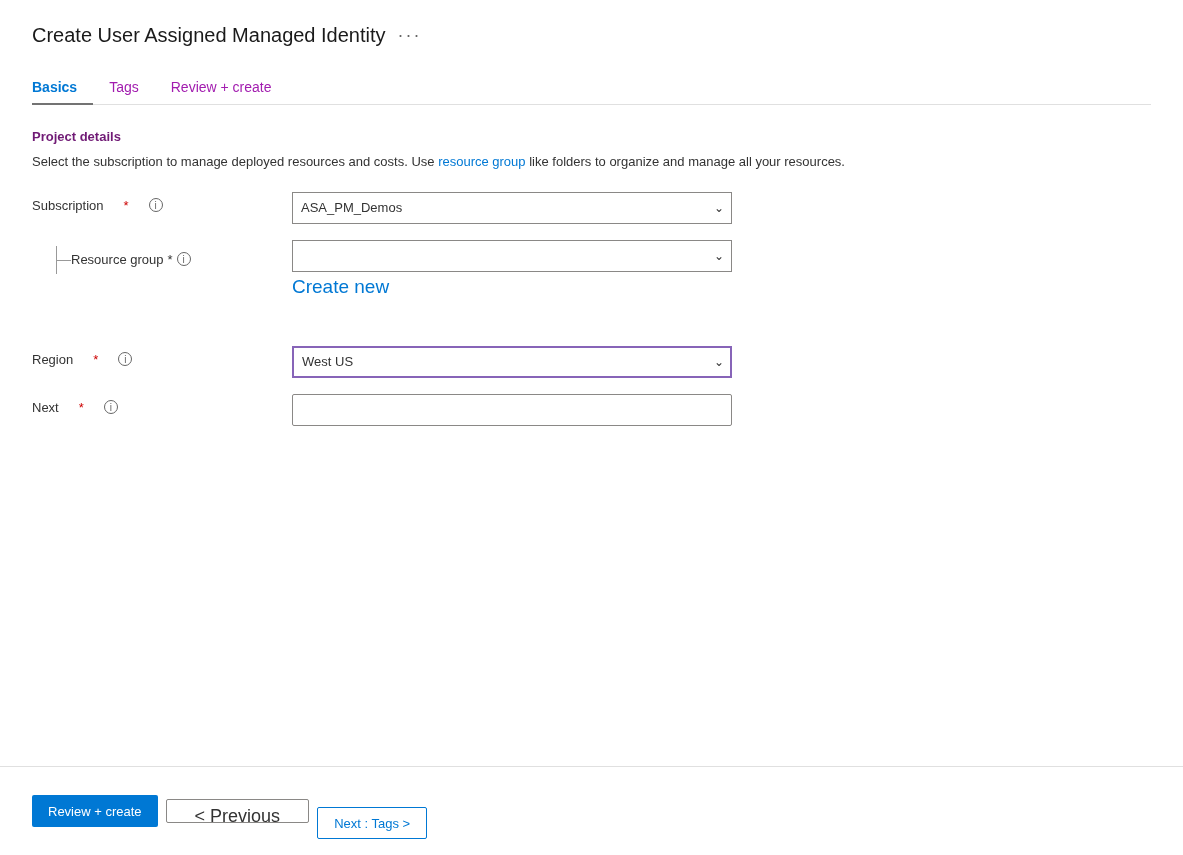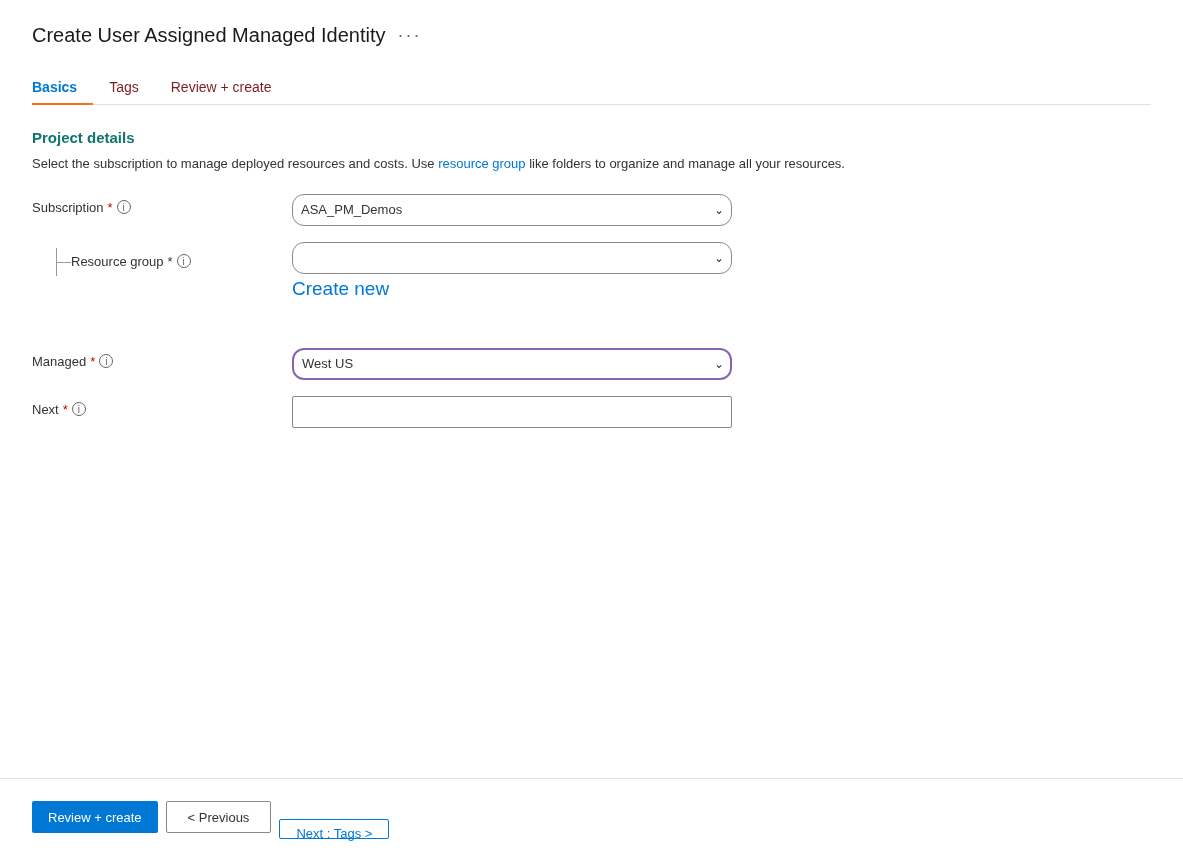--- a/index.html
+++ b/index.html
@@ -47,40 +47,40 @@
       display: flex;
       border-bottom: 1px solid #e0e0e0;
       margin-bottom: 24px;
     }
 
     .tab {
       padding: 8px 16px 8px 0;
       margin-right: 16px;
       cursor: pointer;
       font-size: 14px;
-      color: #7f1d1d;
+      color: #a21caf;
       border-bottom: 2px solid transparent;
       margin-bottom: -1px;
     }
 
     .tab.active {
       color: #0078d4;
-      border-bottom: 2px solid #f97316;
+      border-bottom: 2px solid #737373;
       font-weight: 600;
     }
 
     .tab:first-child {
       padding-left: 0;
     }
 
     
     .section-title {
-      font-size: 15px;
+      font-size: 13px;
       font-weight: 600;
-      color: #0f766e;
+      color: #701a75;
       margin-bottom: 8px;
     }
 
     .section-desc {
       font-size: 13px;
       color: #333;
       margin-bottom: 20px;
       line-height: 1.5;
     }
 
@@ -101,21 +101,21 @@
     }
 
     .form-label {
       width: 260px;
       min-width: 260px;
       font-size: 13px;
       color: #333;
       padding-top: 6px;
       display: flex;
       align-items: center;
-      gap: 4px;
+      gap: 20px;
     }
 
     .form-label .required {
       color: #c00;
     }
 
     .info-icon {
       display: inline-flex;
       align-items: center;
       justify-content: center;
@@ -136,21 +136,21 @@
 
     .select-wrapper {
       position: relative;
       width: 100%;
     }
 
     .select-wrapper select {
       width: 100%;
       height: 32px;
       border: 1px solid #8a8886;
-      border-radius: 12px;
+      border-radius: 0;
       padding: 0 32px 0 8px;
       font-size: 13px;
       color: #333;
       background: #fff;
       appearance: none;
       -webkit-appearance: none;
       cursor: pointer;
     }
 
     .select-wrapper select.region-active {
@@ -236,35 +236,35 @@
       font-size: 13px;
       cursor: pointer;
       height: 32px;
       border-radius: 2px;
     }
 
     .btn-secondary {
       background: #fff;
       color: #333;
       border: 1px solid #8a8886;
-      padding: 6px 21px;
-      font-size: 13px;
-      cursor: pointer;
-      height: 32px;
+      padding: 6px 28px;
+      font-size: 18px;
+      cursor: pointer;
+      height: 24px;
       border-radius: 2px;
     }
 
     .btn-next {
       background: #fff;
       color: #0078d4;
       border: 1px solid #0078d4;
       padding: 6px 16px;
       font-size: 13px;
       cursor: pointer;
-      height: 20px;
+      height: 32px;
       border-radius: 2px;
       margin-top: 24px;
     }
   </style>
 </head>
 <body>
 
 <div class="page-wrapper">
 
   <div class="page-header">
@@ -330,21 +330,21 @@
         </div>
         <a class="create-new-link">Create new</a>
       </div>
     </div>
   </div>
 
   <div class="instance-section form-section">
 
     <div class="form-row">
       <div class="form-label">
-        <span>Managed</span>
+        <span>Region</span>
         <span class="required">*</span>
         <span class="info-icon">i</span>
       </div>
       <div class="form-control">
         <div class="select-wrapper">
           <select class="region-active">
             <option>West US</option>
             <option>East US</option>
             <option>East US 2</option>
             <option>West Europe</option>

